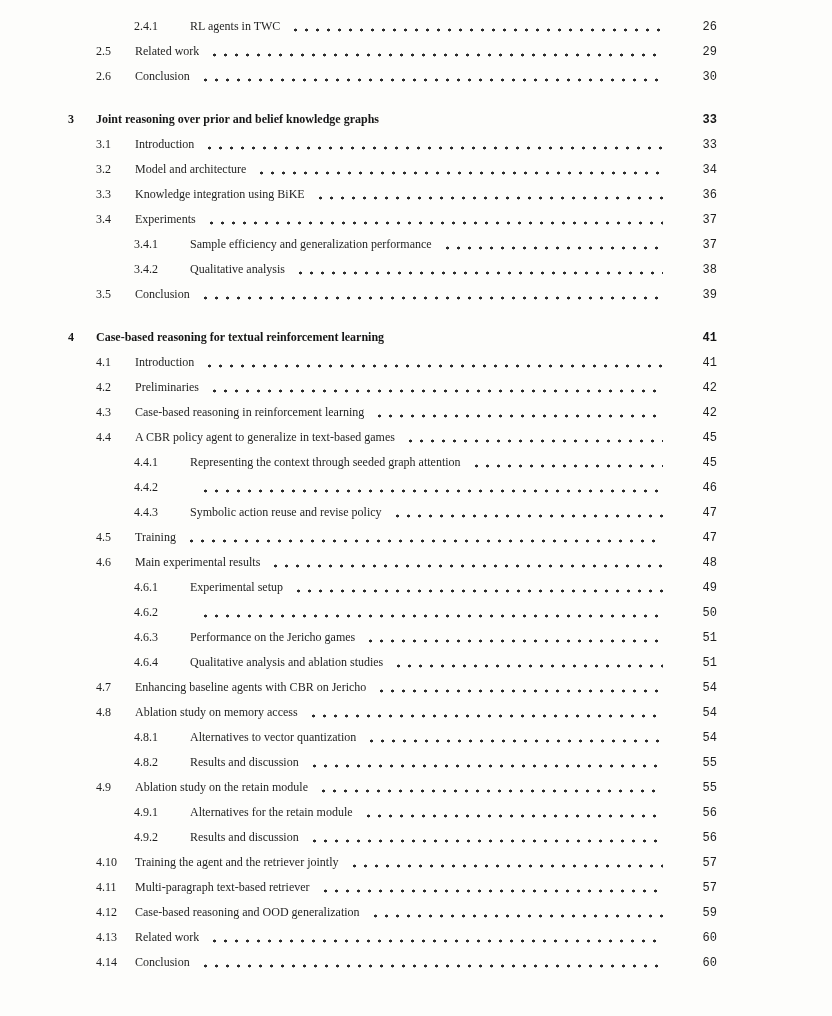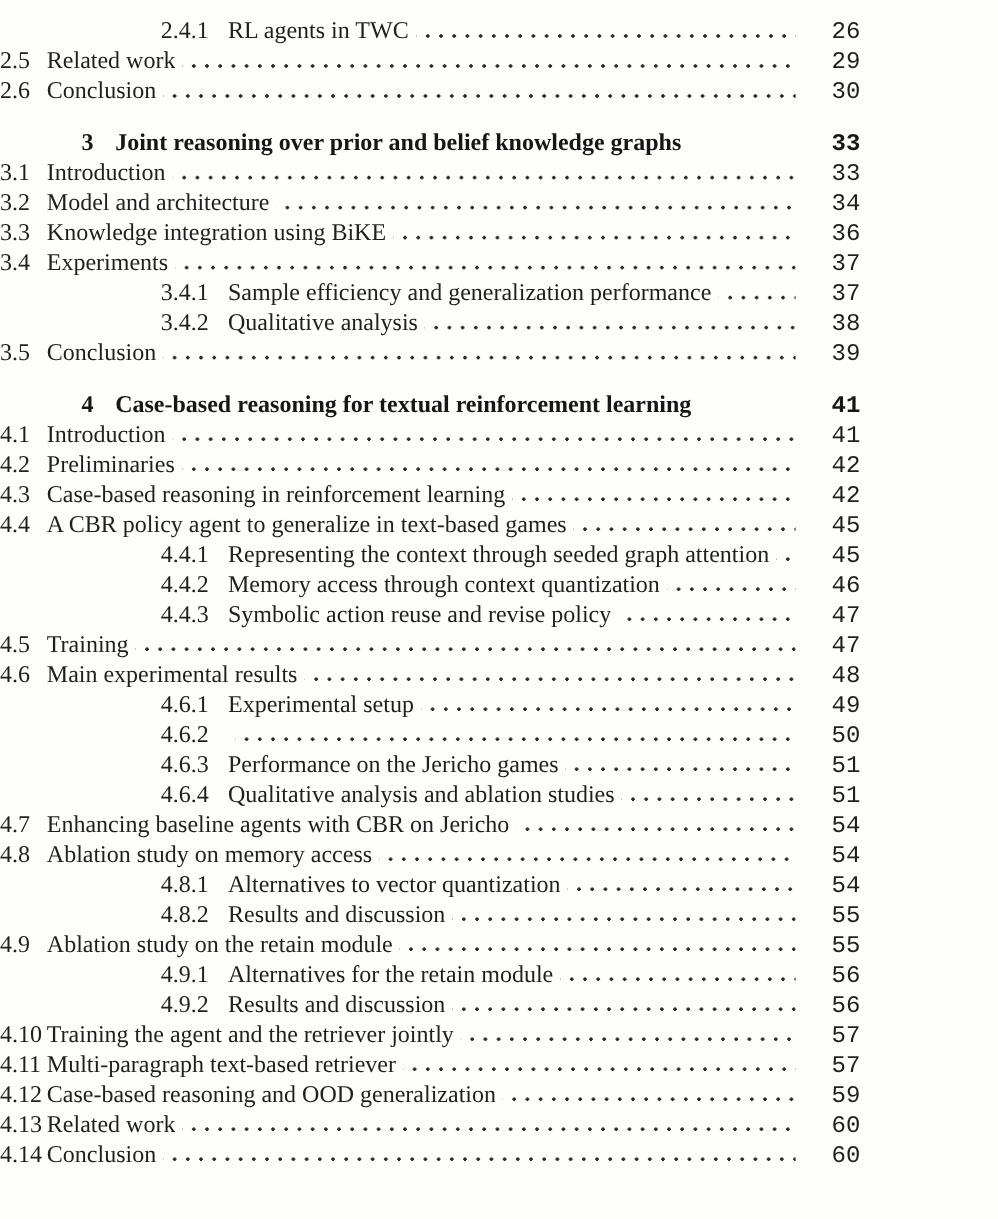--- a/index.html
+++ b/index.html
@@ -17,21 +17,21 @@
   .toc-page {
     width: 717px;
     padding-top: 14px;
     box-sizing: content-box;
   }
   .row {
     display: flex;
     align-items: baseline;
     height: 25px;
     line-height: 25px;
-    font-size: 20px;
+    font-size: 12px;
     white-space: nowrap;
   }
   .row .num {
     flex: 0 0 auto;
     display: inline-block;
   }
   .row .title {
     flex: 0 1 auto;
     overflow: hidden;
   }
@@ -58,20 +58,21 @@
   }
   .row.chapter .num {
     margin-left: 68px;
     width: 28px;
   }
   .row.chapter .dots {
     background: none;
   }
   
   .row.section .num {
+    margin-left: 96px;
     width: 39px;
   }
   
   .row.subsection .num {
     margin-left: 134px;
     width: 56px;
   }
 </style>
 </head>
 <body>
@@ -175,21 +176,20 @@
     <span class="page">45</span>
   </div>
       <div class="row subsection">
     <span class="num">4.4.1</span>
     <span class="title">Representing the context through seeded graph attention</span>
     <span class="dots"></span>
     <span class="page">45</span>
   </div>
       <div class="row subsection">
     <span class="num">4.4.2</span>
-    <span class="title">Memory access through context quantization</span>
     <span class="dots"></span>
     <span class="page">46</span>
   </div>
       <div class="row subsection">
     <span class="num">4.4.3</span>
     <span class="title">Symbolic action reuse and revise policy</span>
     <span class="dots"></span>
     <span class="page">47</span>
   </div>
       <div class="row section">

